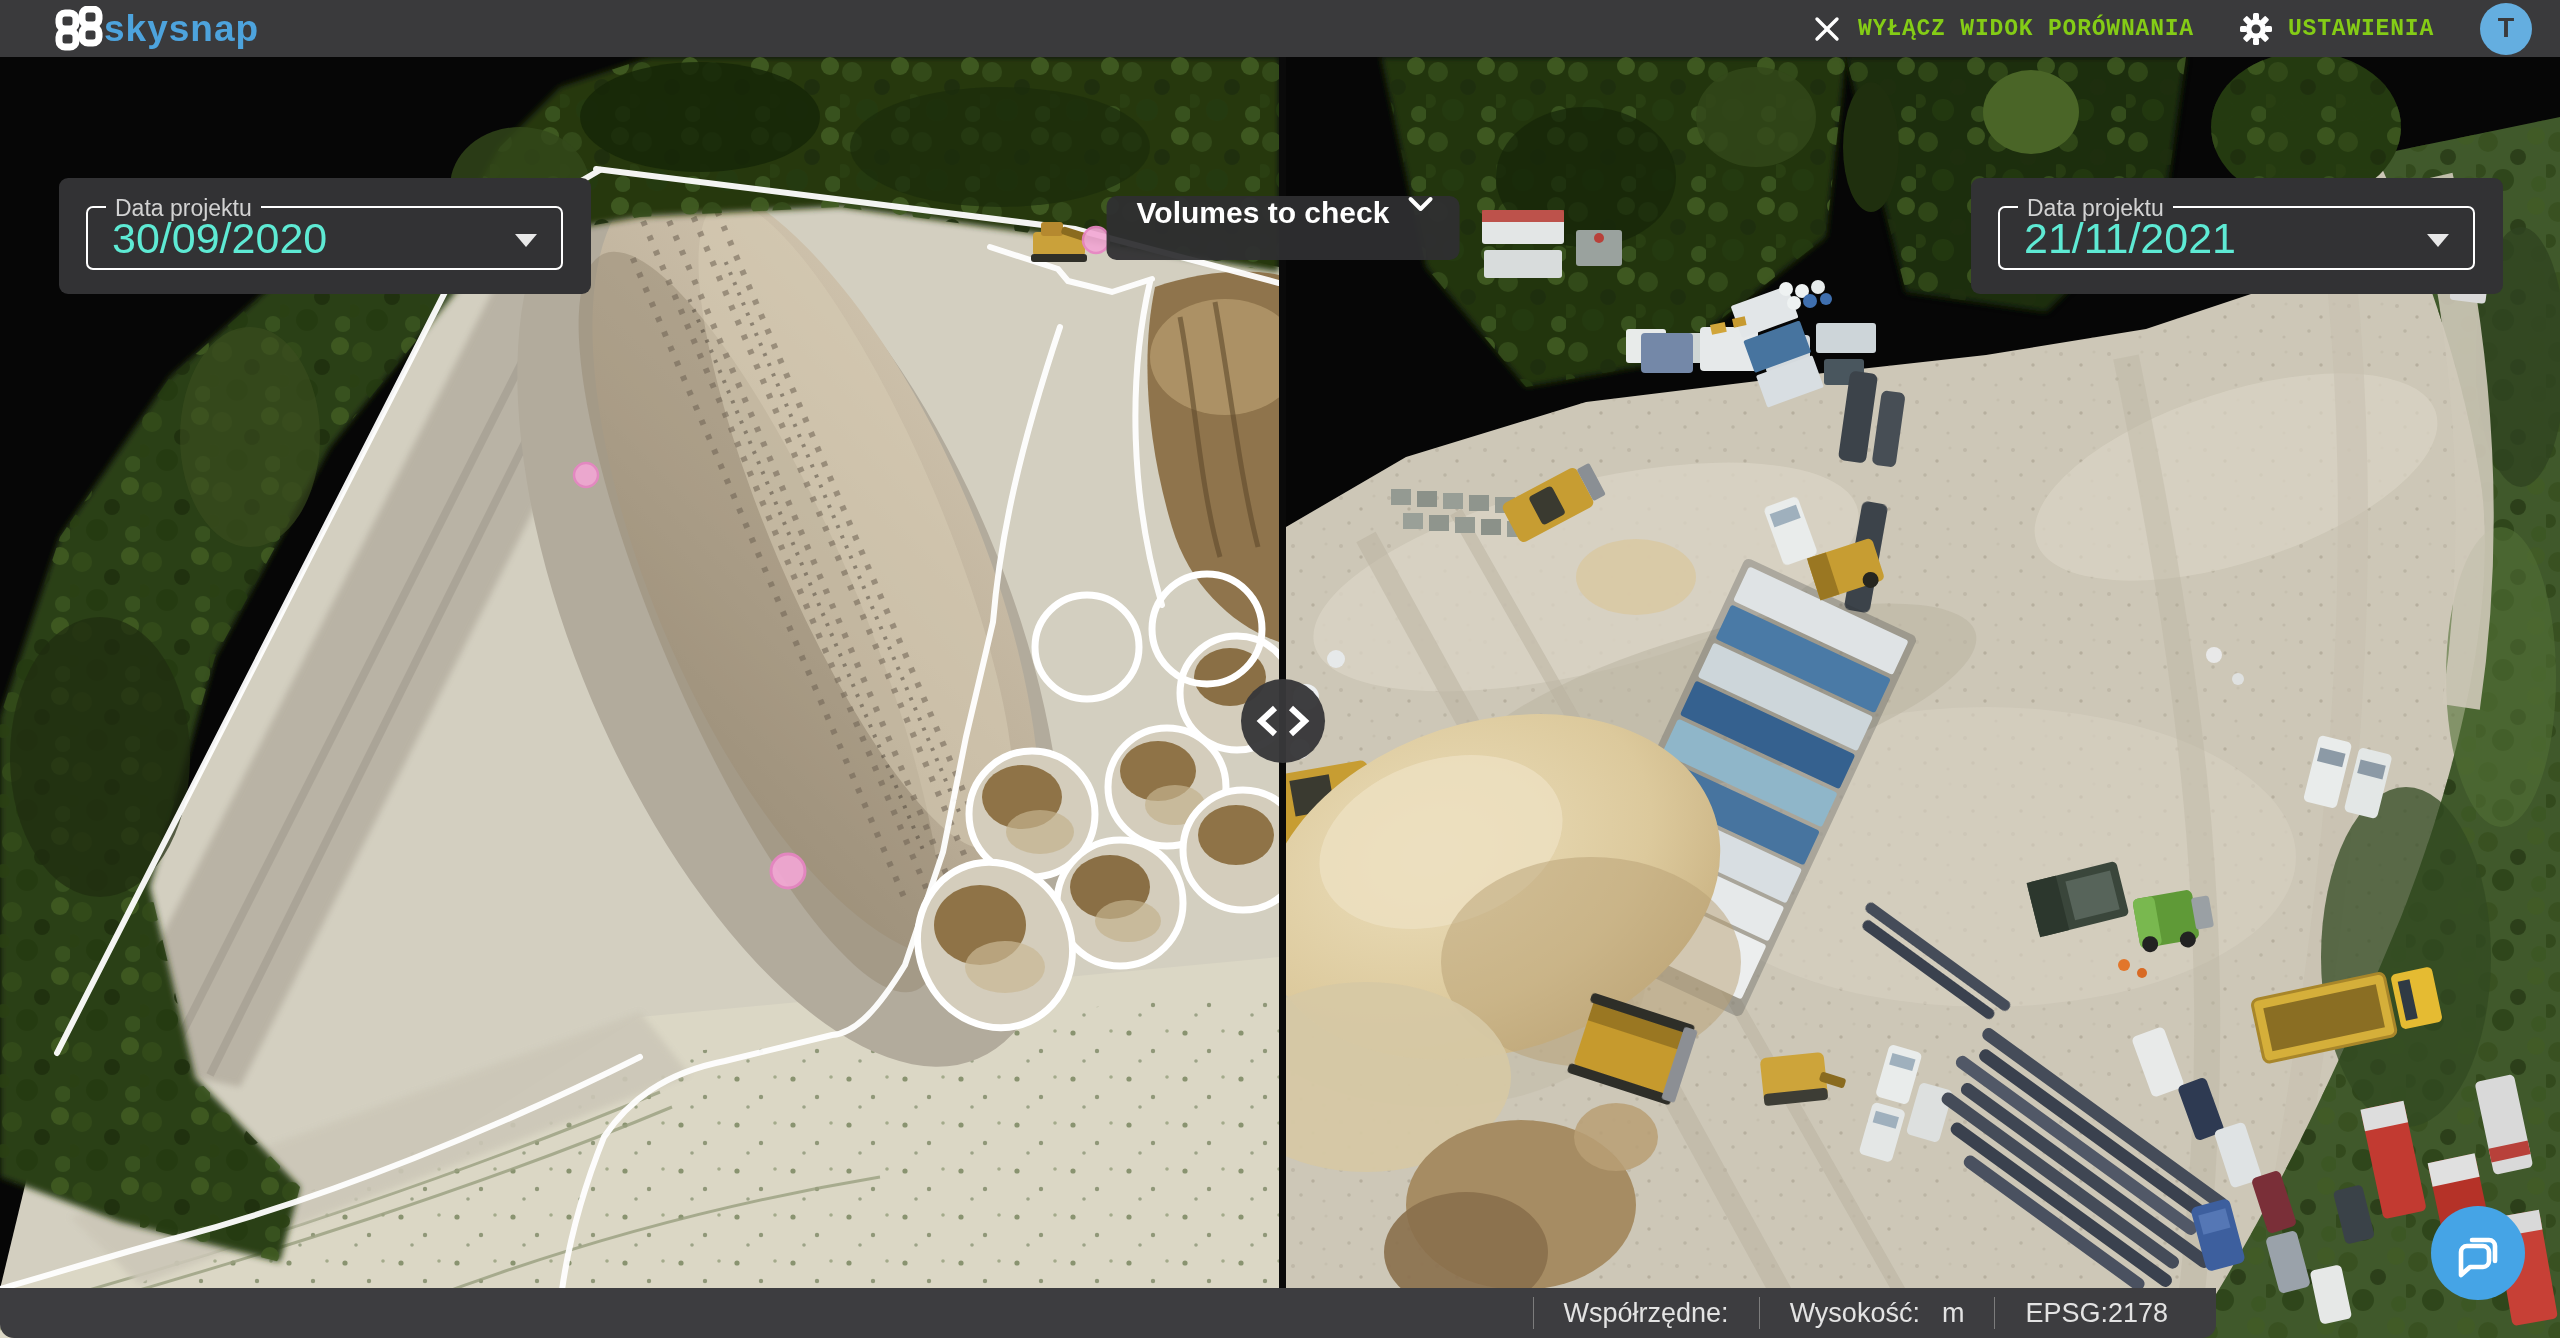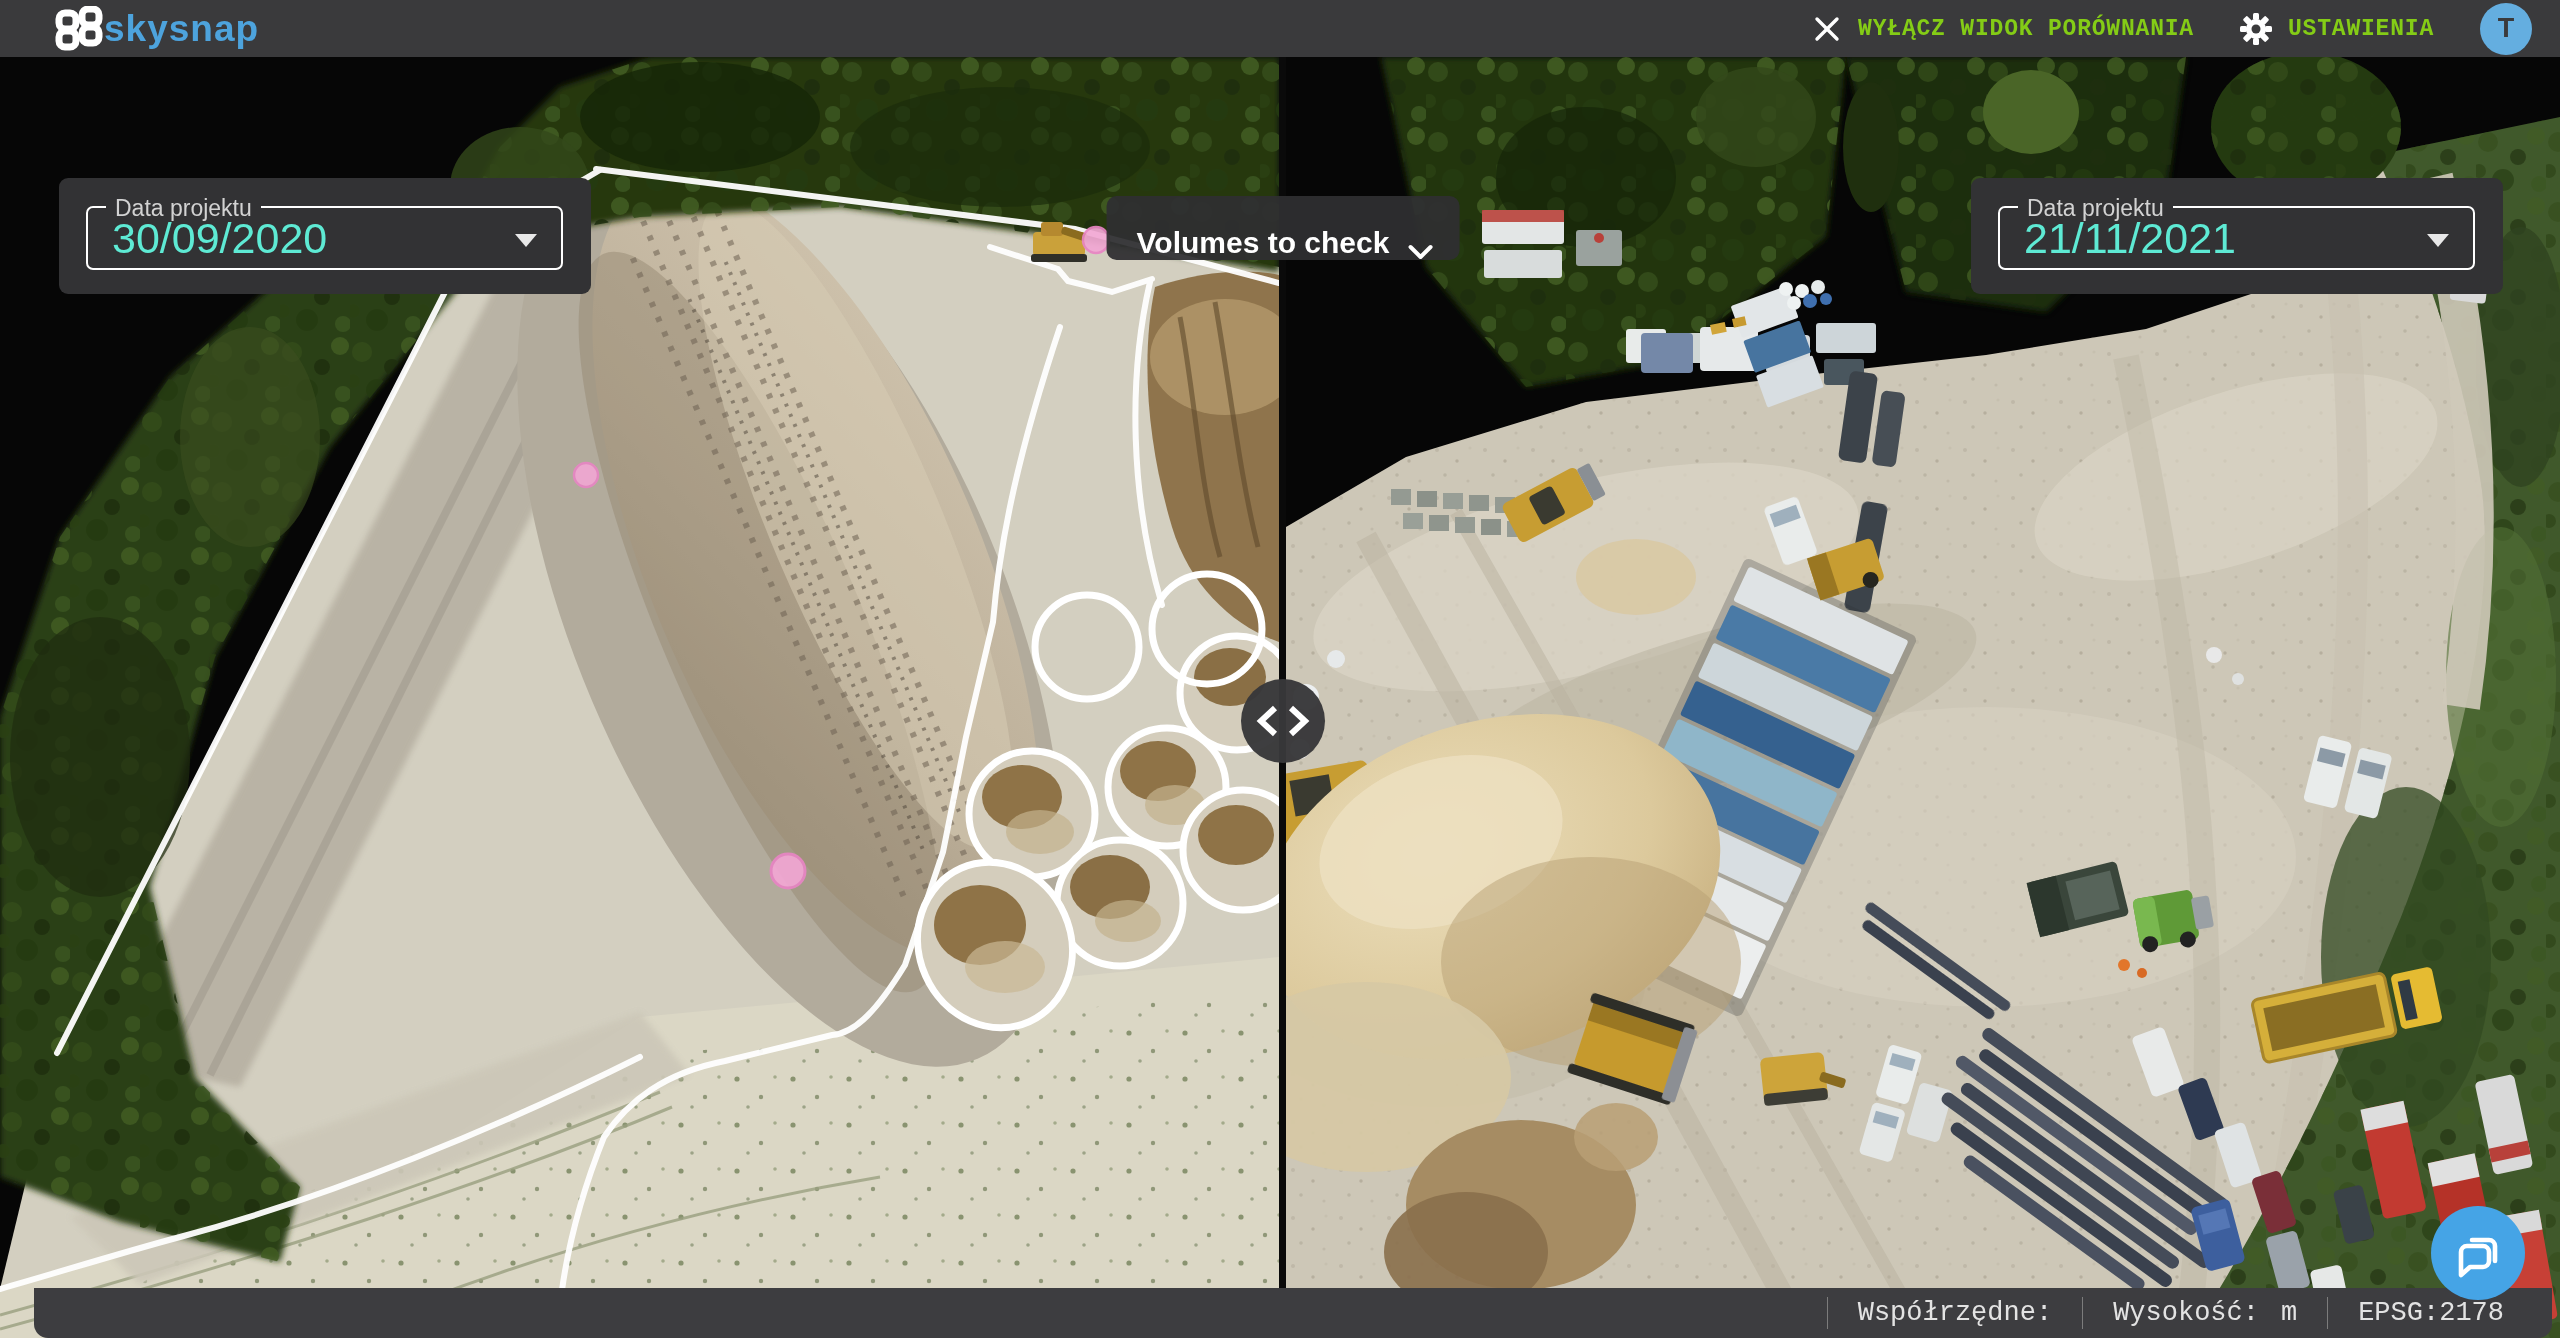--- a/index.html
+++ b/index.html
@@ -29,36 +29,36 @@
   .date-panel.left{left:59px;}
   .date-panel.right{left:685px;} 
   .select-box{position:absolute;left:27px;top:28px;width:477px;height:64px;border:2px solid #ffffff;
               border-radius:7px;box-sizing:border-box;cursor:pointer;}
   .select-label{position:absolute;top:-13px;left:18px;background:#323234;padding:0 9px;font-size:23px;color:#d2d2d2;white-space:nowrap;}
   .select-value{position:absolute;left:24px;top:0;line-height:60px;font-size:43px;color:#5eead4;}
   .select-caret{position:absolute;right:24px;top:26px;width:0;height:0;border-left:11px solid transparent;
                 border-right:11px solid transparent;border-top:13px solid #e8e8e8;}
 
   .volumes-btn{position:absolute;left:1283px;top:139px;transform:translateX(-50%);height:64px;
-               background:rgba(47,47,49,.94);border:none;border-radius:10px;display:flex;align-items:flex-end;
+               background:rgba(47,47,49,.94);border:none;border-radius:10px;display:flex;align-items:flex-start;
                gap:18px;padding:0 26px 0 30px;color:#fff;font-size:30px;font-weight:bold;font-family:inherit;
                z-index:30;cursor:pointer;white-space:nowrap;}
 
   .slider-handle{position:absolute;left:1283px;top:622px;transform:translateX(-50%);width:84px;height:84px;
                  border-radius:50%;background:rgba(56,56,58,.97);display:flex;align-items:center;justify-content:center;
                  z-index:30;cursor:ew-resize;}
 
   .chat-fab{position:absolute;left:2431px;top:1149px;width:94px;height:94px;border-radius:50%;background:#45a4e6;
             border:none;display:flex;align-items:center;justify-content:center;z-index:45;cursor:pointer;}
 
   
-  .statusbar{position:absolute;left:0;bottom:0;width:2518px;height:50px;background:#3d3d40;
+  .statusbar{position:absolute;left:0;bottom:0;width:2216px;height:50px;background:#3d3d40;
              border-radius:0 0 14px 14px;display:flex;justify-content:flex-end;align-items:center;
              padding-right:48px;box-sizing:border-box;z-index:40;
-             font-family:Liberation Mono, monospace;font-size:27px;color:#e3e3e3;margin-left:34px;}
+             font-family:Liberation Sans, sans-serif;font-size:27px;color:#e3e3e3;}
   .status-seg{display:flex;align-items:center;gap:22px;padding:0 30px;border-left:1px solid #7c7c7c;height:32px;line-height:32px;}
   .status-seg:last-child{padding-right:0;}
 </style>
 </head>
 <body>
 
 <div class="stage">
 
   <header class="topbar">
     <div class="brand">

